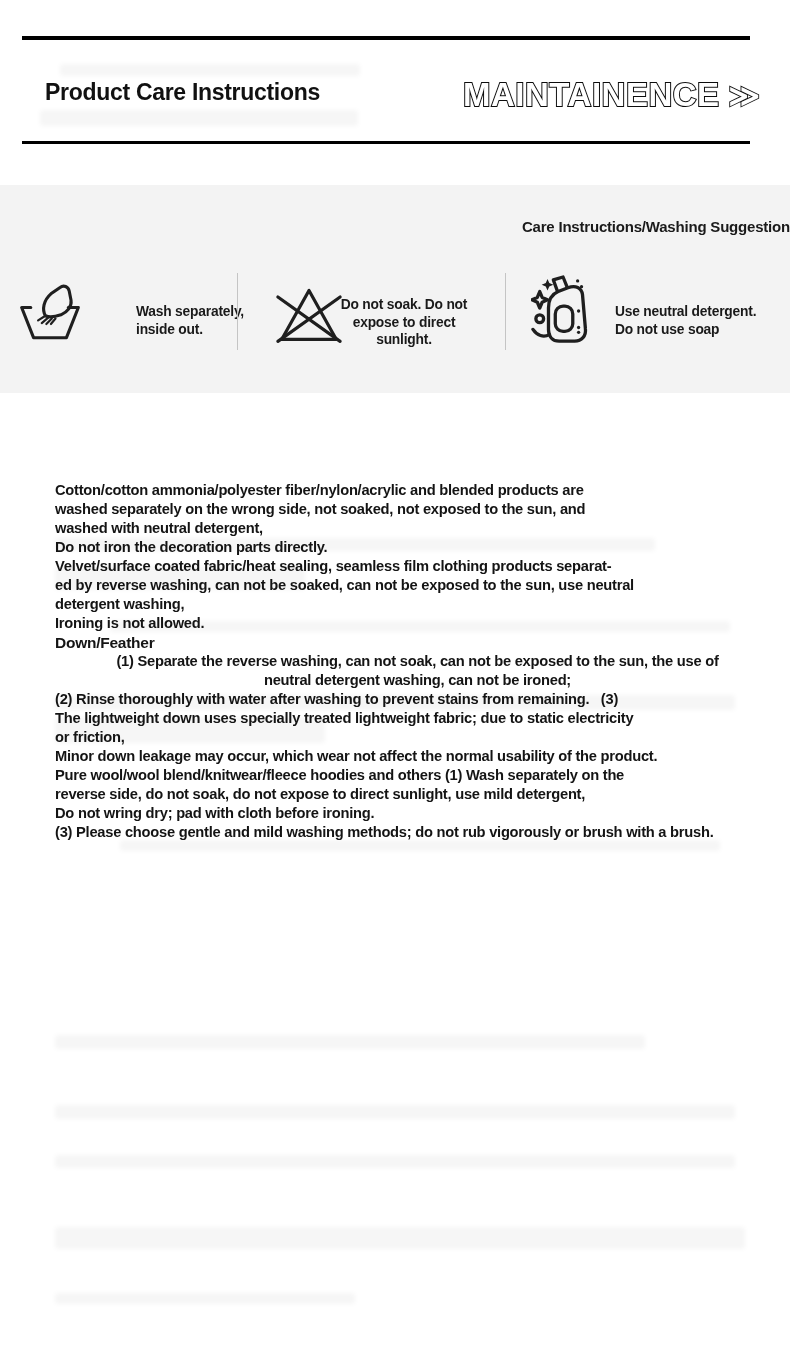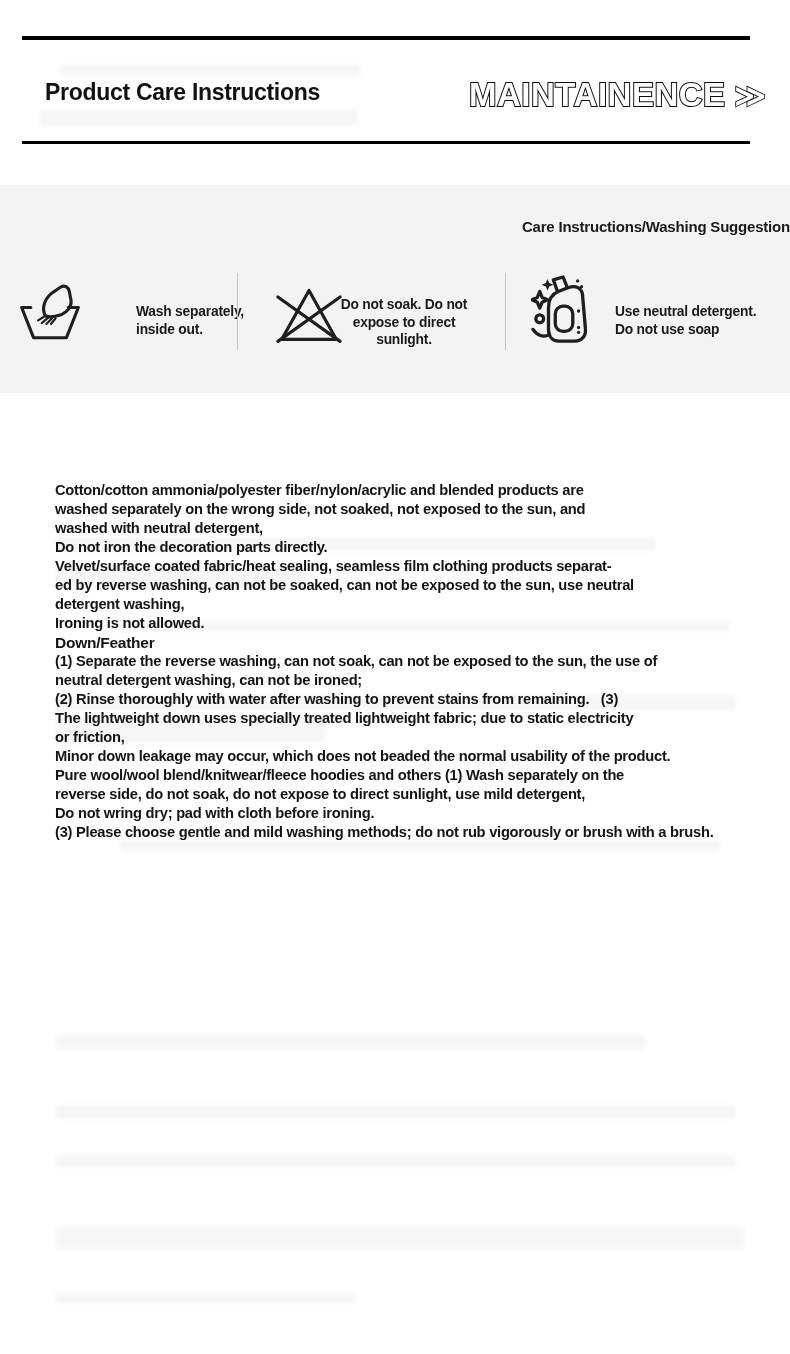--- a/index.html
+++ b/index.html
@@ -4,21 +4,21 @@
 <style>
   html,body{margin:0;padding:0;background:#ffffff;}
   .page{position:relative;width:790px;height:1354px;background:#ffffff;overflow:hidden;
         font-family:"Liberation Sans",sans-serif;color:#161616;}
   
   .rule{position:absolute;left:22px;width:728px;background:#000;}
   .rule-top{top:36px;height:4px;}
   .rule-bottom{top:141px;height:3px;}
   .page-title{position:absolute;left:45px;top:79px;margin:0;font-size:23px;font-weight:700;
               letter-spacing:-0.3px;color:#111;}
-  .stamp{position:absolute;right:24px;top:76px;display:flex;align-items:center;}
+  .stamp{position:absolute;right:30px;top:76px;display:flex;align-items:center;}
   .stamp-text{font-size:33px;font-weight:800;letter-spacing:0.5px;color:#ffffff;
               -webkit-text-stroke:2px #0c0c0c;paint-order:stroke fill;}
   .stamp-arrows{font-size:30px;font-weight:800;color:#ffffff;margin-left:9px;
               -webkit-text-stroke:1.8px #0c0c0c;paint-order:stroke fill;}
   
   .band{position:absolute;left:0;top:185px;width:790px;height:208px;background:#f3f3f3;}
   .band-title{position:absolute;left:0;top:33px;width:100%;margin:0;text-align:right;
               font-size:15px;font-weight:700;letter-spacing:-0.2px;color:#1a1a1a;}
   .band-icon{position:absolute;}
   .band-icon svg{display:block;}
@@ -26,21 +26,21 @@
              letter-spacing:-0.2px;white-space:pre;color:#1a1a1a;}
   .band-text.center{text-align:center;}
   .vdiv{position:absolute;top:88px;width:1px;height:77px;background:#c4c4c4;}
   
   .body-text{position:absolute;left:55px;top:481px;width:725px;}
   .body-text p{margin:0;white-space:pre;font-size:14.7px;font-weight:700;line-height:19px;
                letter-spacing:-0.25px;color:#141414;}
   .body-text p.head{font-size:15.5px;}
   .body-text p.note{font-size:13.2px;line-height:17px;letter-spacing:-0.3px;}
   .mt23{margin-top:23px;} .mt62{margin-top:62px;} .mt21{margin-top:21px;}
-  .mt55{margin-top:55px;} .mt40{margin-top:40px;} .mt16{margin-top:16px;}
+  .mt55{margin-top:55px;} .mt40{margin-top:40px;text-align:center;} .mt16{margin-top:16px;}
   .mt9{margin-top:9px;}   .mt72{margin-top:72px;} .mt31{margin-top:31px;}
   .mt18{margin-top:18px;} .mt20{margin-top:20px;} .mt22{margin-top:22px;}
   
   .ghost{position:absolute;background:rgba(0,0,0,0.035);filter:blur(2px);border-radius:3px;}
   .icon-stroke{fill:none;stroke:#1f1f1f;stroke-width:3.4;stroke-linecap:round;stroke-linejoin:round;}
 </style>
 </head>
 <body>
 
 <div class="page">
@@ -122,20 +122,20 @@
     <p class="mt62">Velvet/surface coated fabric/heat sealing, seamless film clothing products separat-
 ed by reverse washing, can not be soaked, can not be exposed to the sun, use neutral
 detergent washing,</p>
     <p class="mt21">Ironing is not allowed.</p>
     <p class="mt55 head">Down/Feather</p>
     <p class="mt40">(1) Separate the reverse washing, can not soak, can not be exposed to the sun, the use of
 neutral detergent washing, can not be ironed;</p>
     <p class="mt16">(2) Rinse thoroughly with water after washing to prevent stains from remaining.   (3)
 The lightweight down uses specially treated lightweight fabric; due to static electricity
 or friction,</p>
-    <p class="mt9">Minor down leakage may occur, which does not beaded the normal usability of the product.</p>
+    <p class="mt9">Minor down leakage may occur, which wear not affect the normal usability of the product.</p>
     <p class="mt72">Pure wool/wool blend/knitwear/fleece hoodies and others (1) Wash separately on the
 reverse side, do not soak, do not expose to direct sunlight, use mild detergent,</p>
     <p class="mt31">Do not wring dry; pad with cloth before ironing.</p>
     <p class="mt20">(3) Please choose gentle and mild washing methods; do not rub vigorously or brush with a brush.</p>
   </div>
 
 </div>
 
 </body></html>

